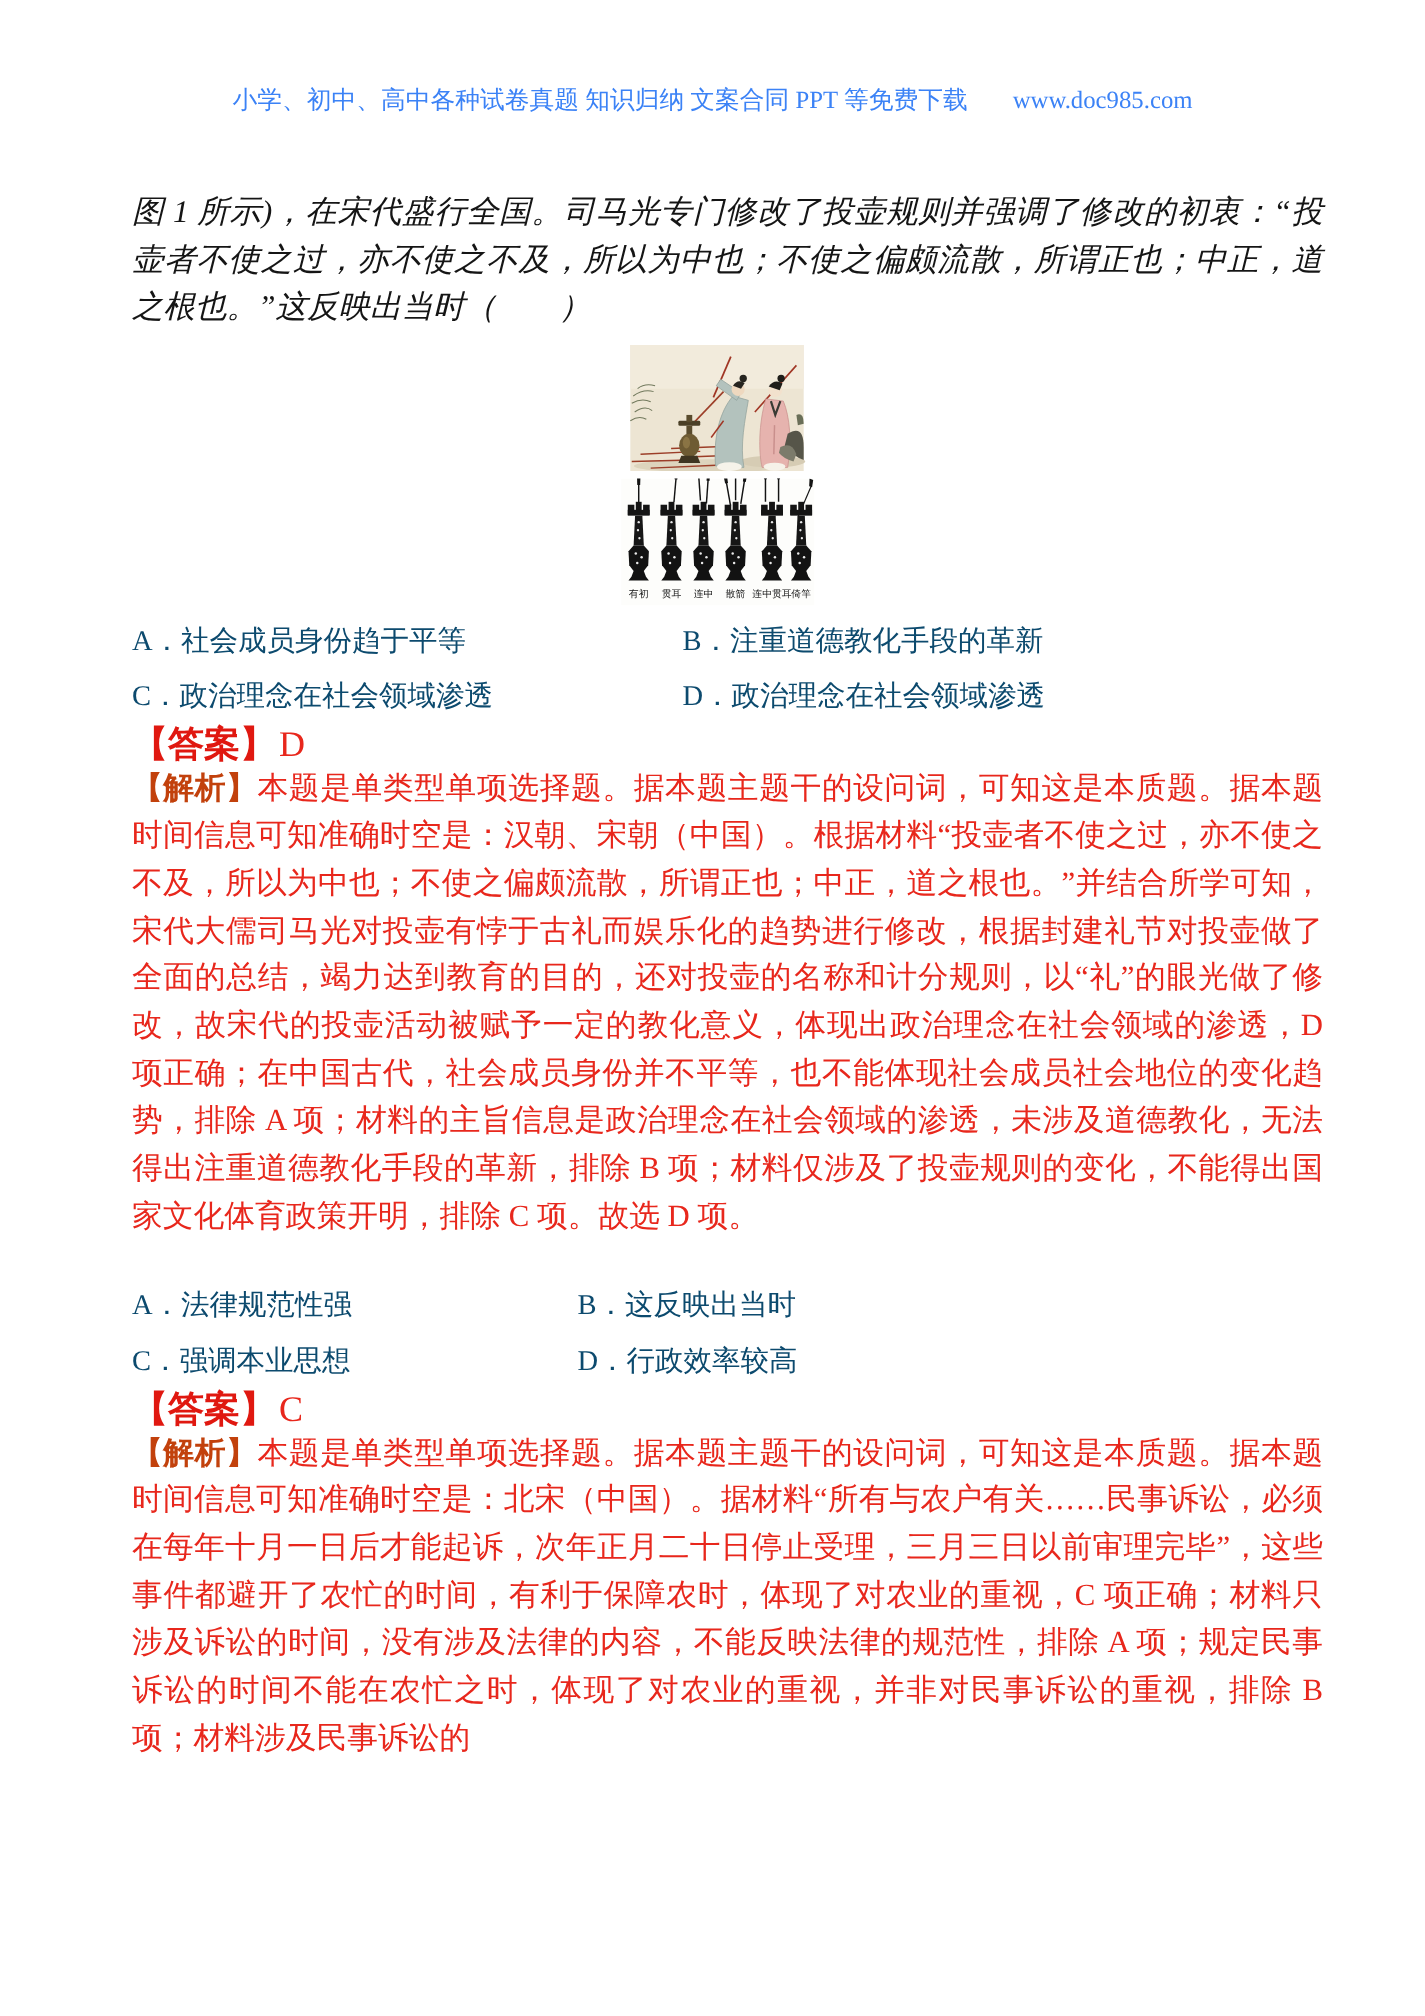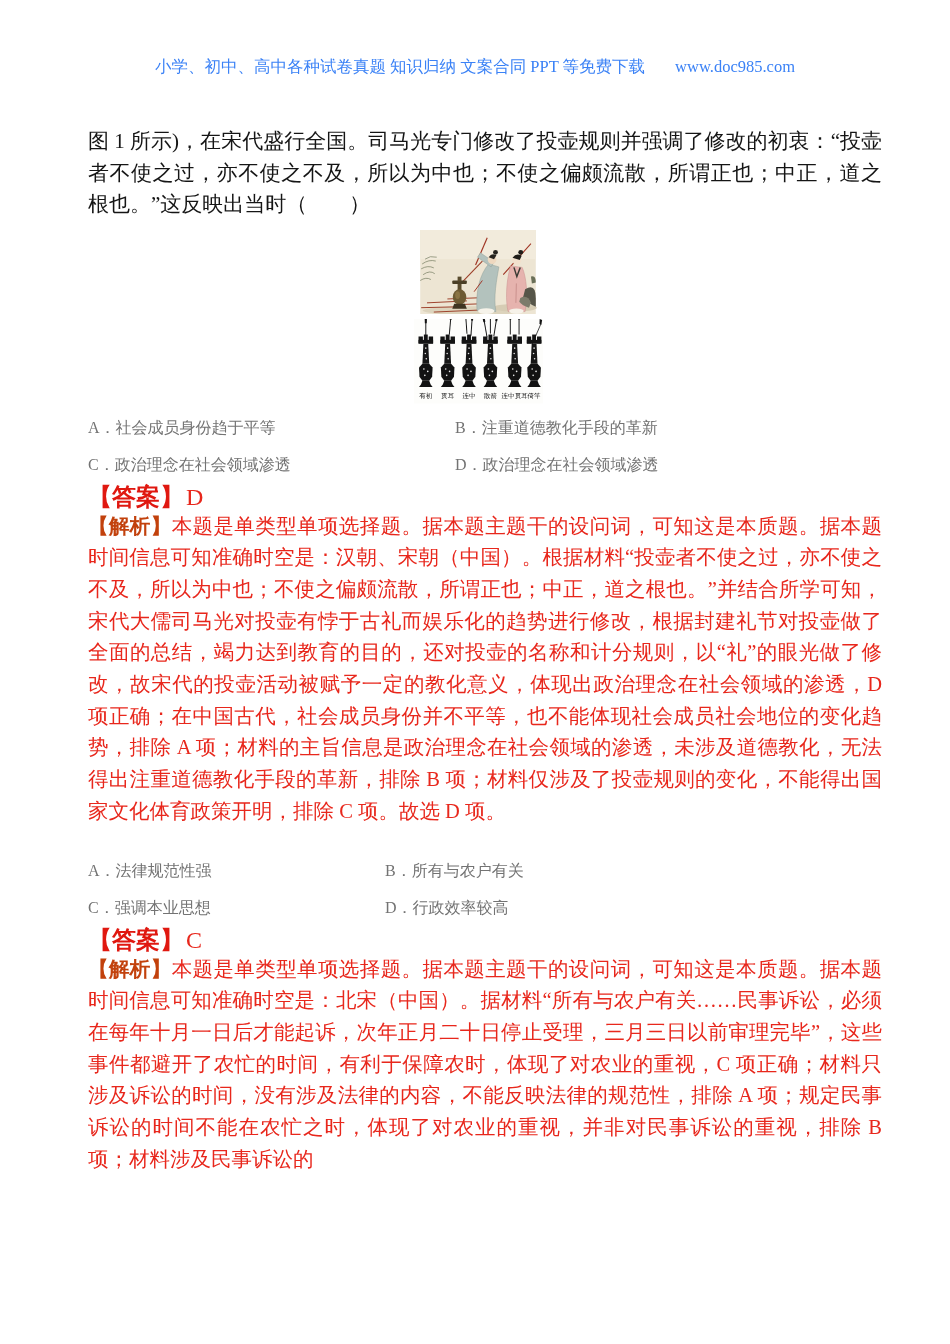--- a/index.html
+++ b/index.html
@@ -13,35 +13,35 @@
 
   .header {
     position:absolute; top:56px; left:0; width:100%;
     text-align:center; font-size:16.5px; color:#3b82f6; white-space:nowrap;
   }
   .header .url { margin-left:30px; }
 
   .content { position:absolute; top:126px; left:88px; width:794px; }
 
   p.stem {
-    font-size:21px; line-height:31.5px; text-align:justify; color:#151515;
+    font-size:21px; line-height:31.5px; text-align:justify; color:#151515;font-style:italic;
   }
   p.stem b, .q4lead { font-weight:bold; }
 
   .figure {
     margin:9px 0 0 136px;
     width:508px; height:174px;
     display:flex; align-items:center; gap:5px;flex-direction:column;
   }
   .figure svg { display:block; }
 
   .opts {
     display:grid; grid-template-columns:367px 1fr;
-    font-size:16px; line-height:31.5px; row-gap:6px;
-    margin-top:8px; color:#737373;
+    font-size:19px; line-height:31.5px; row-gap:6px;
+    margin-top:8px; color:#0c4a6e;
   }
   .opts.q4 { grid-template-columns:297px 1fr;margin-top:27px; }
   .opt { white-space:nowrap; }
 
   .ansline { margin-top:2px; font-size:24px; line-height:28px; }
   .anslabel { font-weight:bold; color:#e01810; }
   .ansletter { color:#e8271c; padding-left:2px; }
 
   p.analysis {
     font-size:20.5px; line-height:31.7px; text-align:justify;
@@ -208,21 +208,21 @@
       <b class="anslabel">【答案】</b><span class="ansletter">D</span>
     </div>
 
     <p class="analysis">
       <b>【解析】</b><span>本题是单类型单项选择题。据本题主题干的设问词，可知这是本质题。据本题时间信息可知准确时空是：汉朝、宋朝（中国）。根据材料“投壶者不使之过，亦不使之不及，所以为中也；不使之偏颇流散，所谓正也；中正，道之根也。”并结合所学可知，宋代大儒司马光对投壶有悖于古礼而娱乐化的趋势进行修改，根据封建礼节对投壶做了全面的总结，竭力达到教育的目的，还对投壶的名称和计分规则，以“礼”的眼光做了修改，故宋代的投壶活动被赋予一定的教化意义，体现出政治理念在社会领域的渗透，D 项正确；在中国古代，社会成员身份并不平等，也不能体现社会成员社会地位的变化趋势，排除 A 项；材料的主旨信息是政治理念在社会领域的渗透，未涉及道德教化，无法得出注重道德教化手段的革新，排除 B 项；材料仅涉及了投壶规则的变化，不能得出国家文化体育政策开明，排除 C 项。故选 D 项。</span>
     </p>
 
 
     <div class="opts q4">
       <div class="opt"><span>A．</span><span>法律规范性强</span></div>
-      <div class="opt"><span>B．</span><span>所有与农户有关</span></div>
+      <div class="opt"><span>B．</span><span>这反映出当时</span></div>
       <div class="opt"><span>C．</span><span>强调本业思想</span></div>
       <div class="opt"><span>D．</span><span>行政效率较高</span></div>
     </div>
 
     <div class="ansline">
       <b class="anslabel">【答案】</b><span class="ansletter">C</span>
     </div>
 
     <p class="analysis">
       <b>【解析】</b><span>本题是单类型单项选择题。据本题主题干的设问词，可知这是本质题。据本题时间信息可知准确时空是：北宋（中国）。据材料“所有与农户有关……民事诉讼，必须在每年十月一日后才能起诉，次年正月二十日停止受理，三月三日以前审理完毕”，这些事件都避开了农忙的时间，有利于保障农时，体现了对农业的重视，C 项正确；材料只涉及诉讼的时间，没有涉及法律的内容，不能反映法律的规范性，排除 A 项；规定民事诉讼的时间不能在农忙之时，体现了对农业的重视，并非对民事诉讼的重视，排除 B 项；材料涉及民事诉讼的</span>

